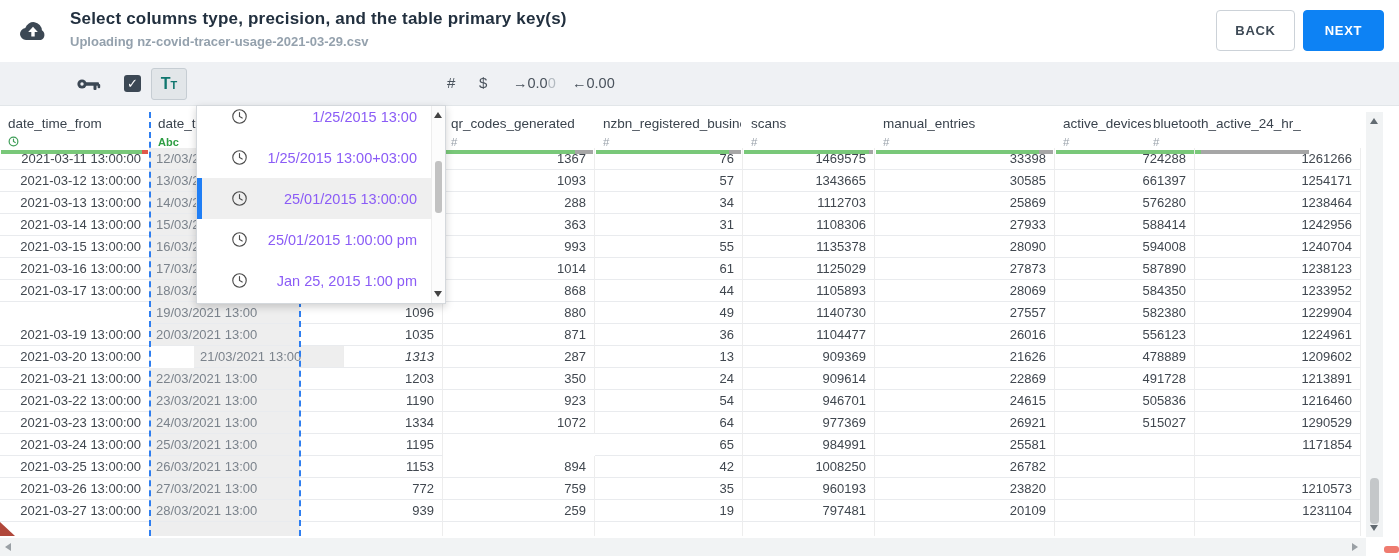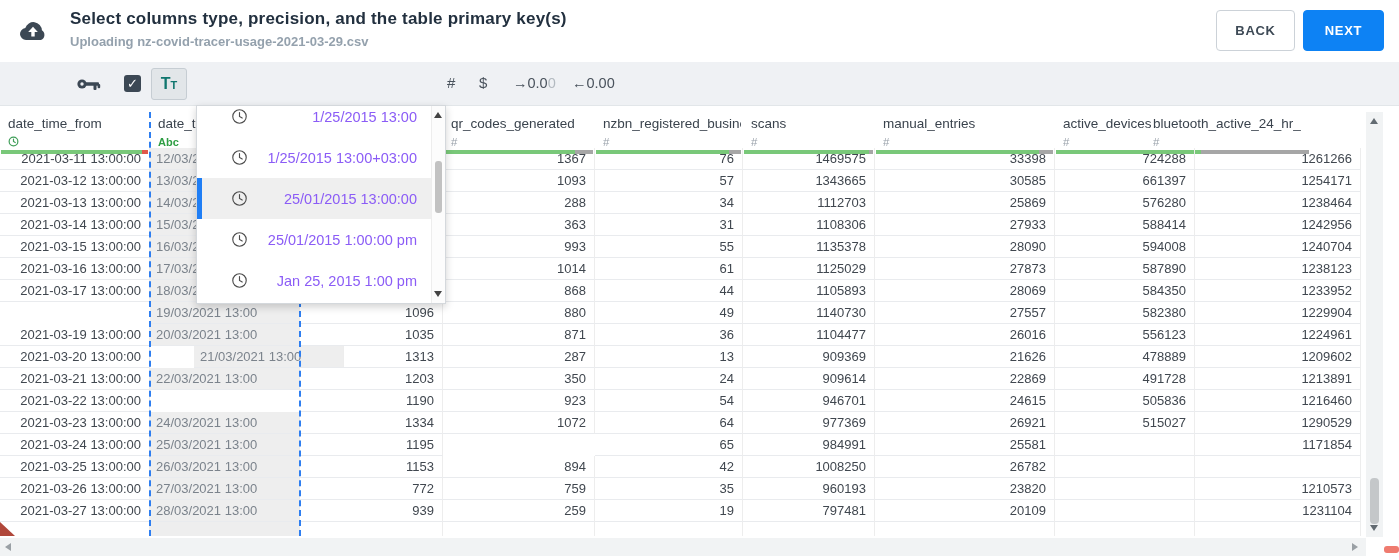--- a/index.html
+++ b/index.html
@@ -292,41 +292,42 @@
           <div class="tcell r" style="left: 443px; width: 152px;">871</div>
           <div class="tcell r" style="left: 595px; width: 148px;">36</div>
           <div class="tcell r" style="left: 743px; width: 132px;">1104477</div>
           <div class="tcell r" style="left: 875px; width: 180px;">26016</div>
           <div class="tcell r" style="left: 1055px; width: 140px;">556123</div>
           <div class="tcell r" style="left: 1195px; width: 166px;">1224961</div>
         </div>
         <div class="trow" style="top: 240px;">
           <div class="tcell r" style="left: 0px; width: 150px;">2021-03-20 13:00:00</div>
           <div class="tcell sel" style="left: 150px; width: 150px; margin-left: 44px;">21/03/2021 13:00</div>
-          <div class="tcell r" style="left: 300px; width: 143px;">1313</div>
+          <div class="tcell r" style="left: 300px; width: 143px; font-style: italic;">1313</div>
           <div class="tcell r" style="left: 443px; width: 152px;">287</div>
           <div class="tcell r" style="left: 595px; width: 148px;">13</div>
           <div class="tcell r" style="left: 743px; width: 132px;">909369</div>
           <div class="tcell r" style="left: 875px; width: 180px;">21626</div>
           <div class="tcell r" style="left: 1055px; width: 140px;">478889</div>
           <div class="tcell r" style="left: 1195px; width: 166px;">1209602</div>
         </div>
         <div class="trow" style="top: 262px;">
           <div class="tcell r" style="left: 0px; width: 150px;">2021-03-21 13:00:00</div>
           <div class="tcell sel" style="left: 150px; width: 150px;">22/03/2021 13:00</div>
           <div class="tcell r" style="left: 300px; width: 143px;">1203</div>
           <div class="tcell r" style="left: 443px; width: 152px;">350</div>
           <div class="tcell r" style="left: 595px; width: 148px;">24</div>
           <div class="tcell r" style="left: 743px; width: 132px;">909614</div>
           <div class="tcell r" style="left: 875px; width: 180px;">22869</div>
           <div class="tcell r" style="left: 1055px; width: 140px;">491728</div>
           <div class="tcell r" style="left: 1195px; width: 166px;">1213891</div>
         </div>
         <div class="trow" style="top: 284px;">
           <div class="tcell r" style="left: 0px; width: 150px;">2021-03-22 13:00:00</div>
+          <div class="tcell sel" style="left: 150px; width: 150px;">23/03/2021 13:00</div>
           <div class="tcell r" style="left: 300px; width: 143px;">1190</div>
           <div class="tcell r" style="left: 443px; width: 152px;">923</div>
           <div class="tcell r" style="left: 595px; width: 148px;">54</div>
           <div class="tcell r" style="left: 743px; width: 132px;">946701</div>
           <div class="tcell r" style="left: 875px; width: 180px;">24615</div>
           <div class="tcell r" style="left: 1055px; width: 140px;">505836</div>
           <div class="tcell r" style="left: 1195px; width: 166px;">1216460</div>
         </div>
         <div class="trow" style="top: 306px;">
           <div class="tcell r" style="left: 0px; width: 150px;">2021-03-23 13:00:00</div>

